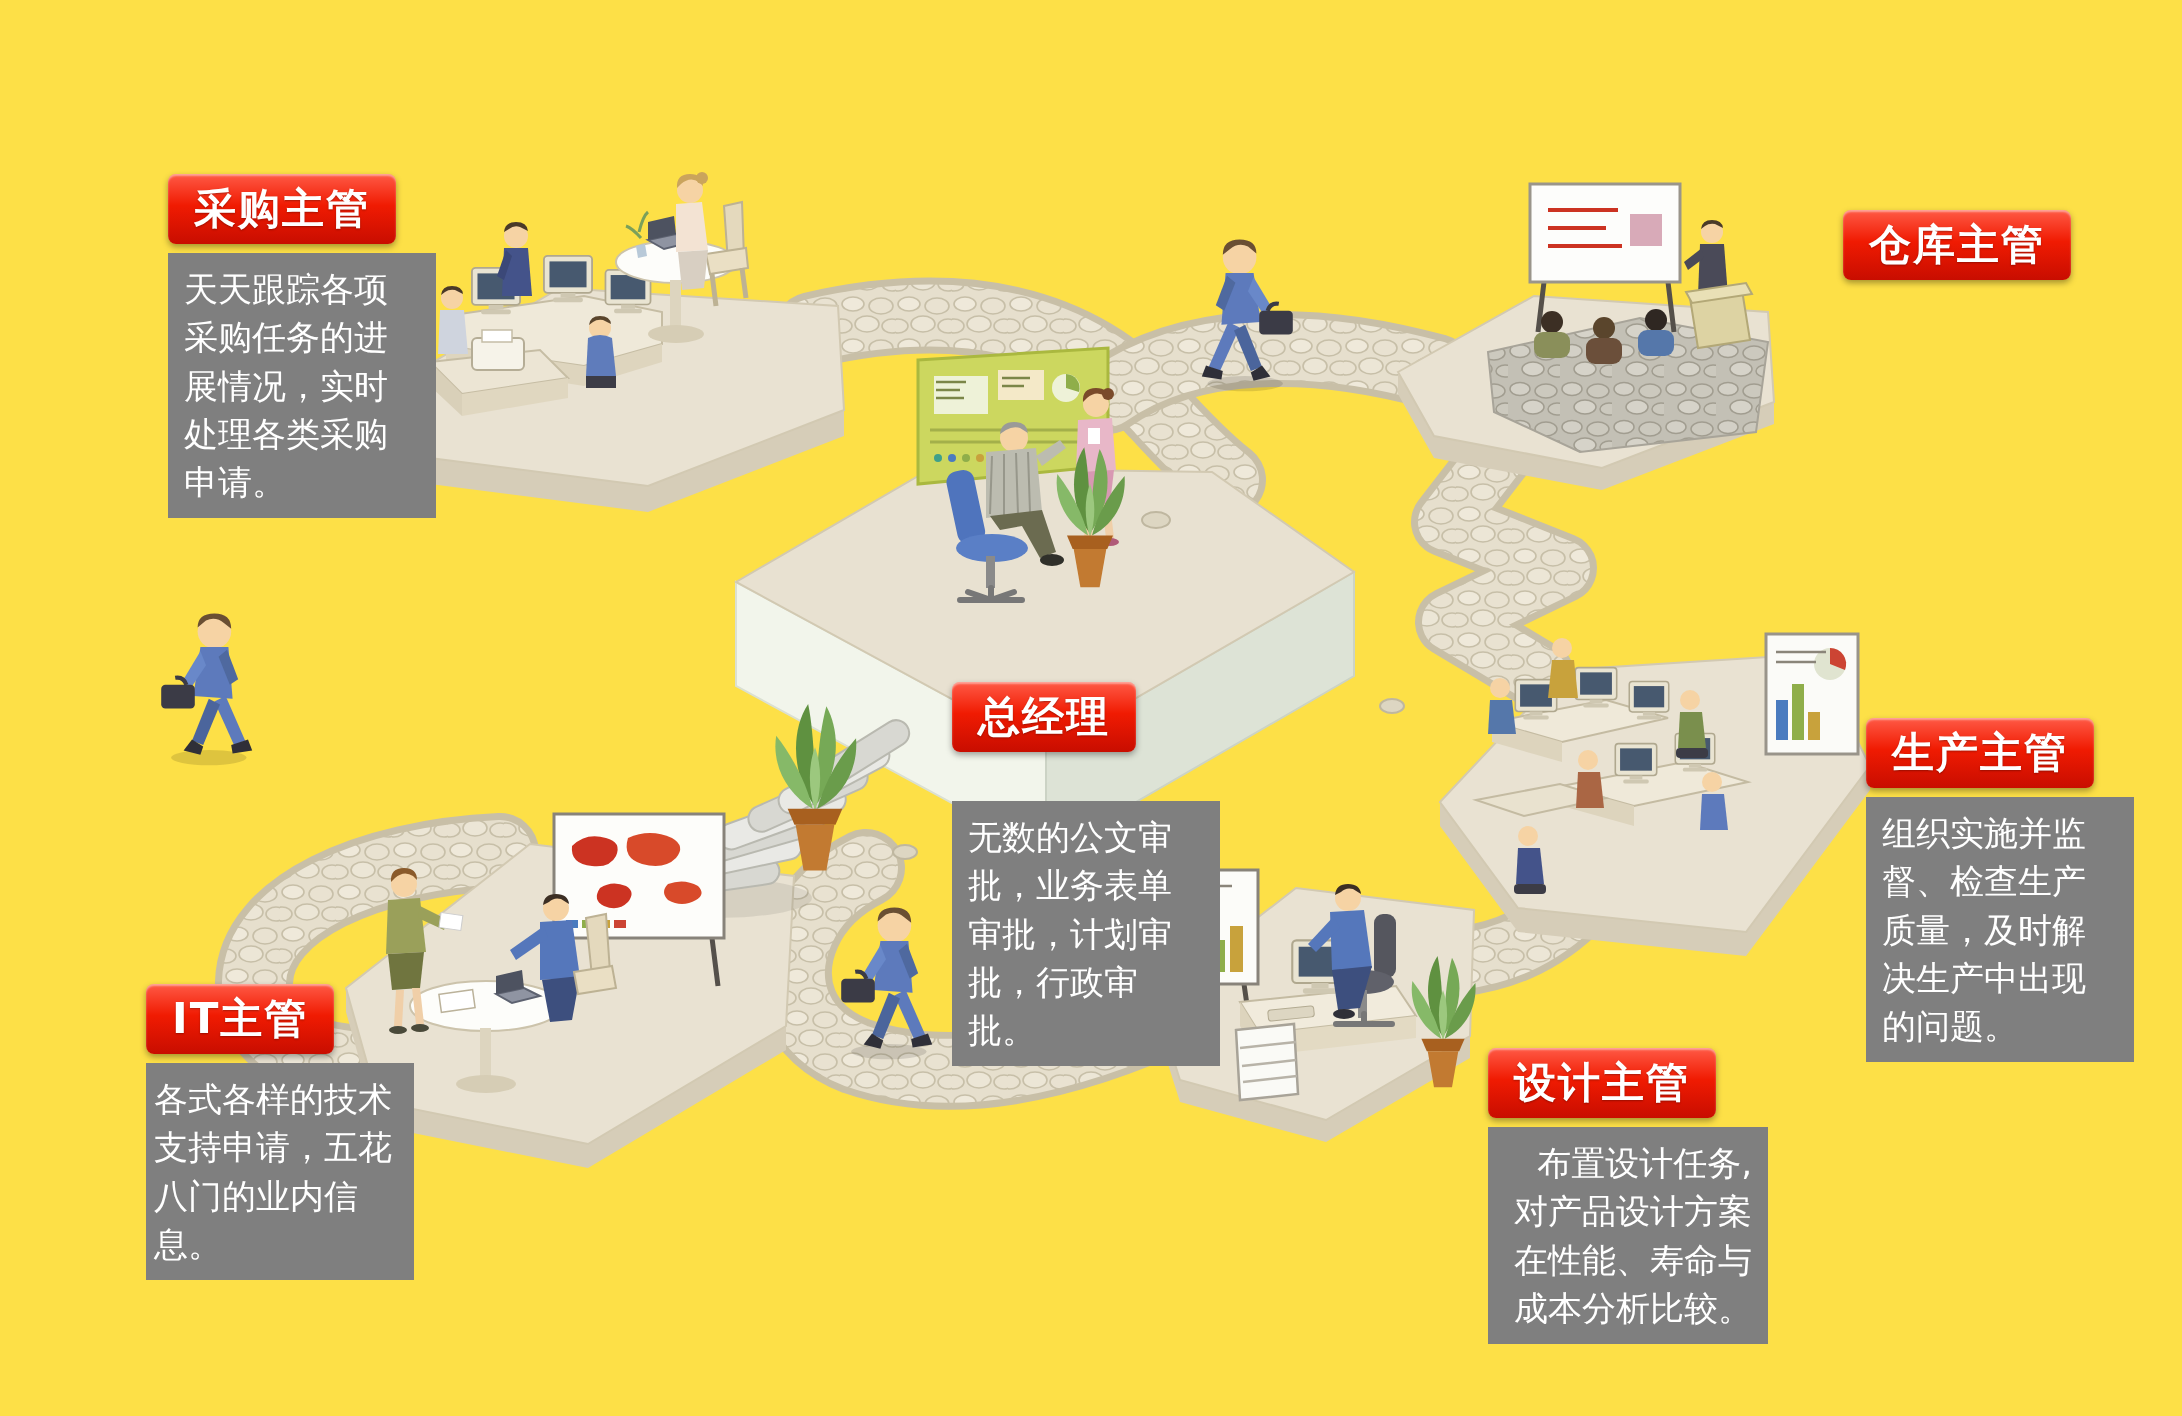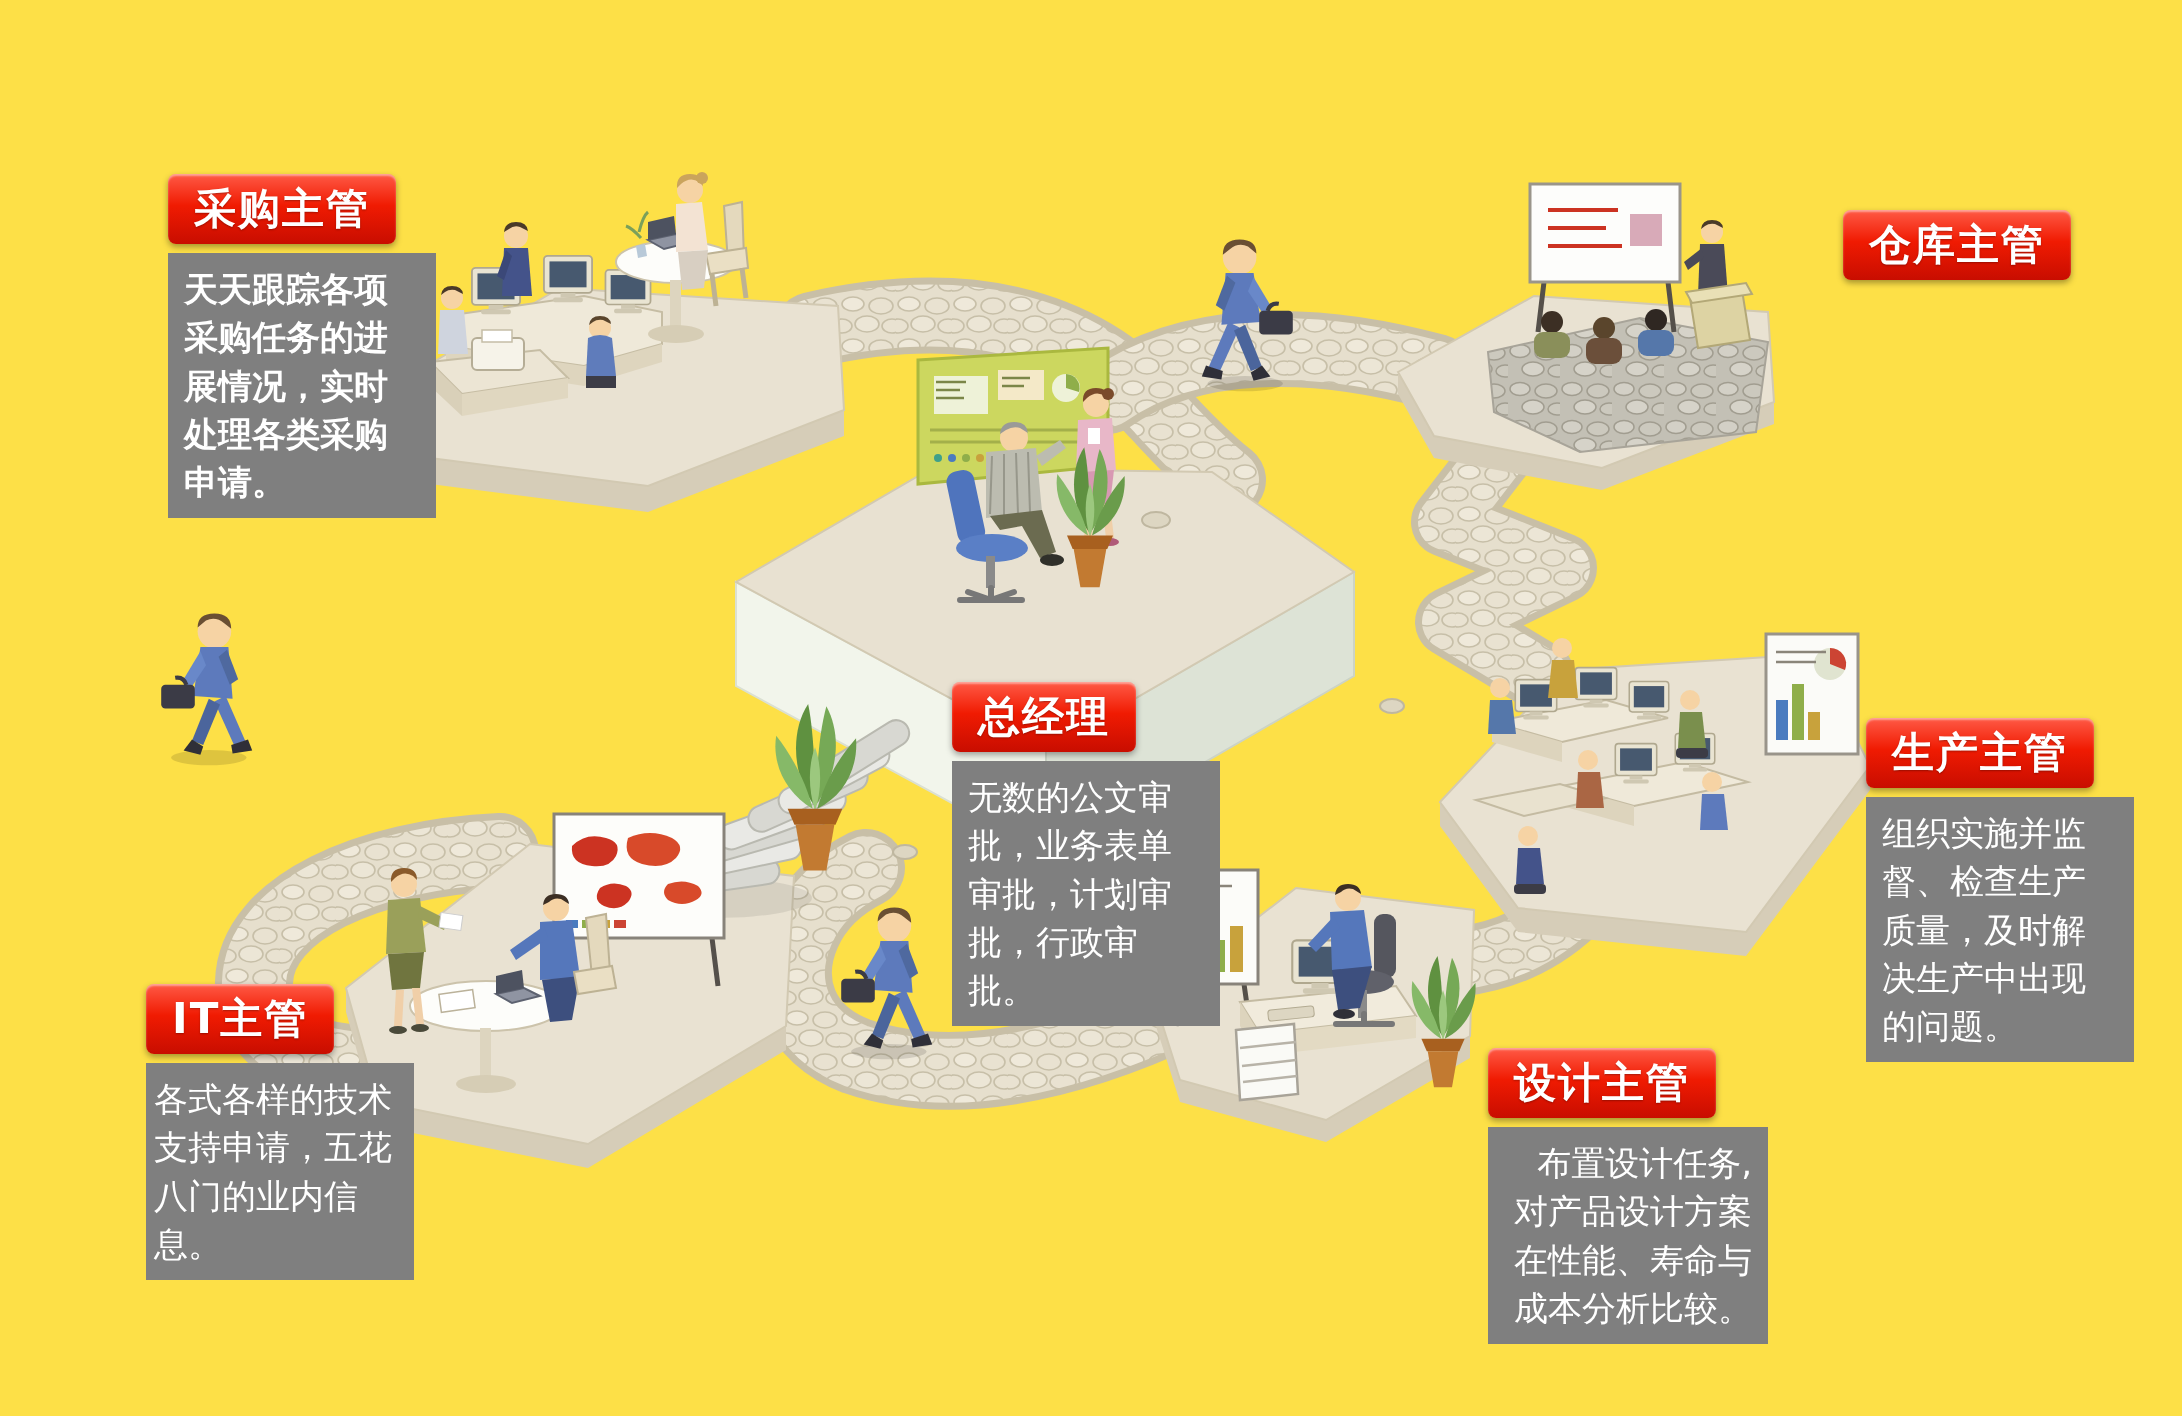--- a/index.html
+++ b/index.html
@@ -424,30 +424,30 @@
 
   <g fill="#ddd6c2" stroke="#bfb7a0" stroke-width="2">
     <ellipse cx="1156" cy="520" rx="14" ry="8"></ellipse>
     <ellipse cx="905" cy="852" rx="12" ry="7"></ellipse>
     <ellipse cx="1392" cy="706" rx="12" ry="7"></ellipse>
   </g>
 </svg>
 
 <div class="callout" style="left:168px;top:174px;">
   <div class="role-label">采购主管</div>
-  <div class="role-desc" style="width:236px;font-weight:bold;">天天跟踪各项采购任务的进展情况，实时处理各类采购申请。</div>
+  <div class="role-desc" style="width:236px;">天天跟踪各项采购任务的进展情况，实时处理各类采购申请。</div>
 </div>
 
 <div class="callout" style="left:1843px;top:210px;border-radius:22px;">
   <div class="role-label">仓库主管</div>
 </div>
 
 <div class="callout" style="left:952px;top:682px;">
   <div class="role-label">总经理</div>
-  <div class="role-desc" style="width:236px;">无数的公文审批，业务表单审批，计划审批，行政审批。</div>
+  <div class="role-desc" style="width:236px;margin-top:40px;">无数的公文审批，业务表单审批，计划审批，行政审批。</div>
 </div>
 
 <div class="callout" style="left:1866px;top:718px;">
   <div class="role-label">生产主管</div>
   <div class="role-desc" style="width:236px;">组织实施并监督、检查生产质量，及时解决生产中出现的问题。</div>
 </div>
 
 <div class="callout" style="left:146px;top:984px;">
   <div class="role-label">IT主管</div>
   <div class="role-desc" style="width:244px;padding-left:8px;">各式各样的技术支持申请，五花八门的业内信息。</div>

